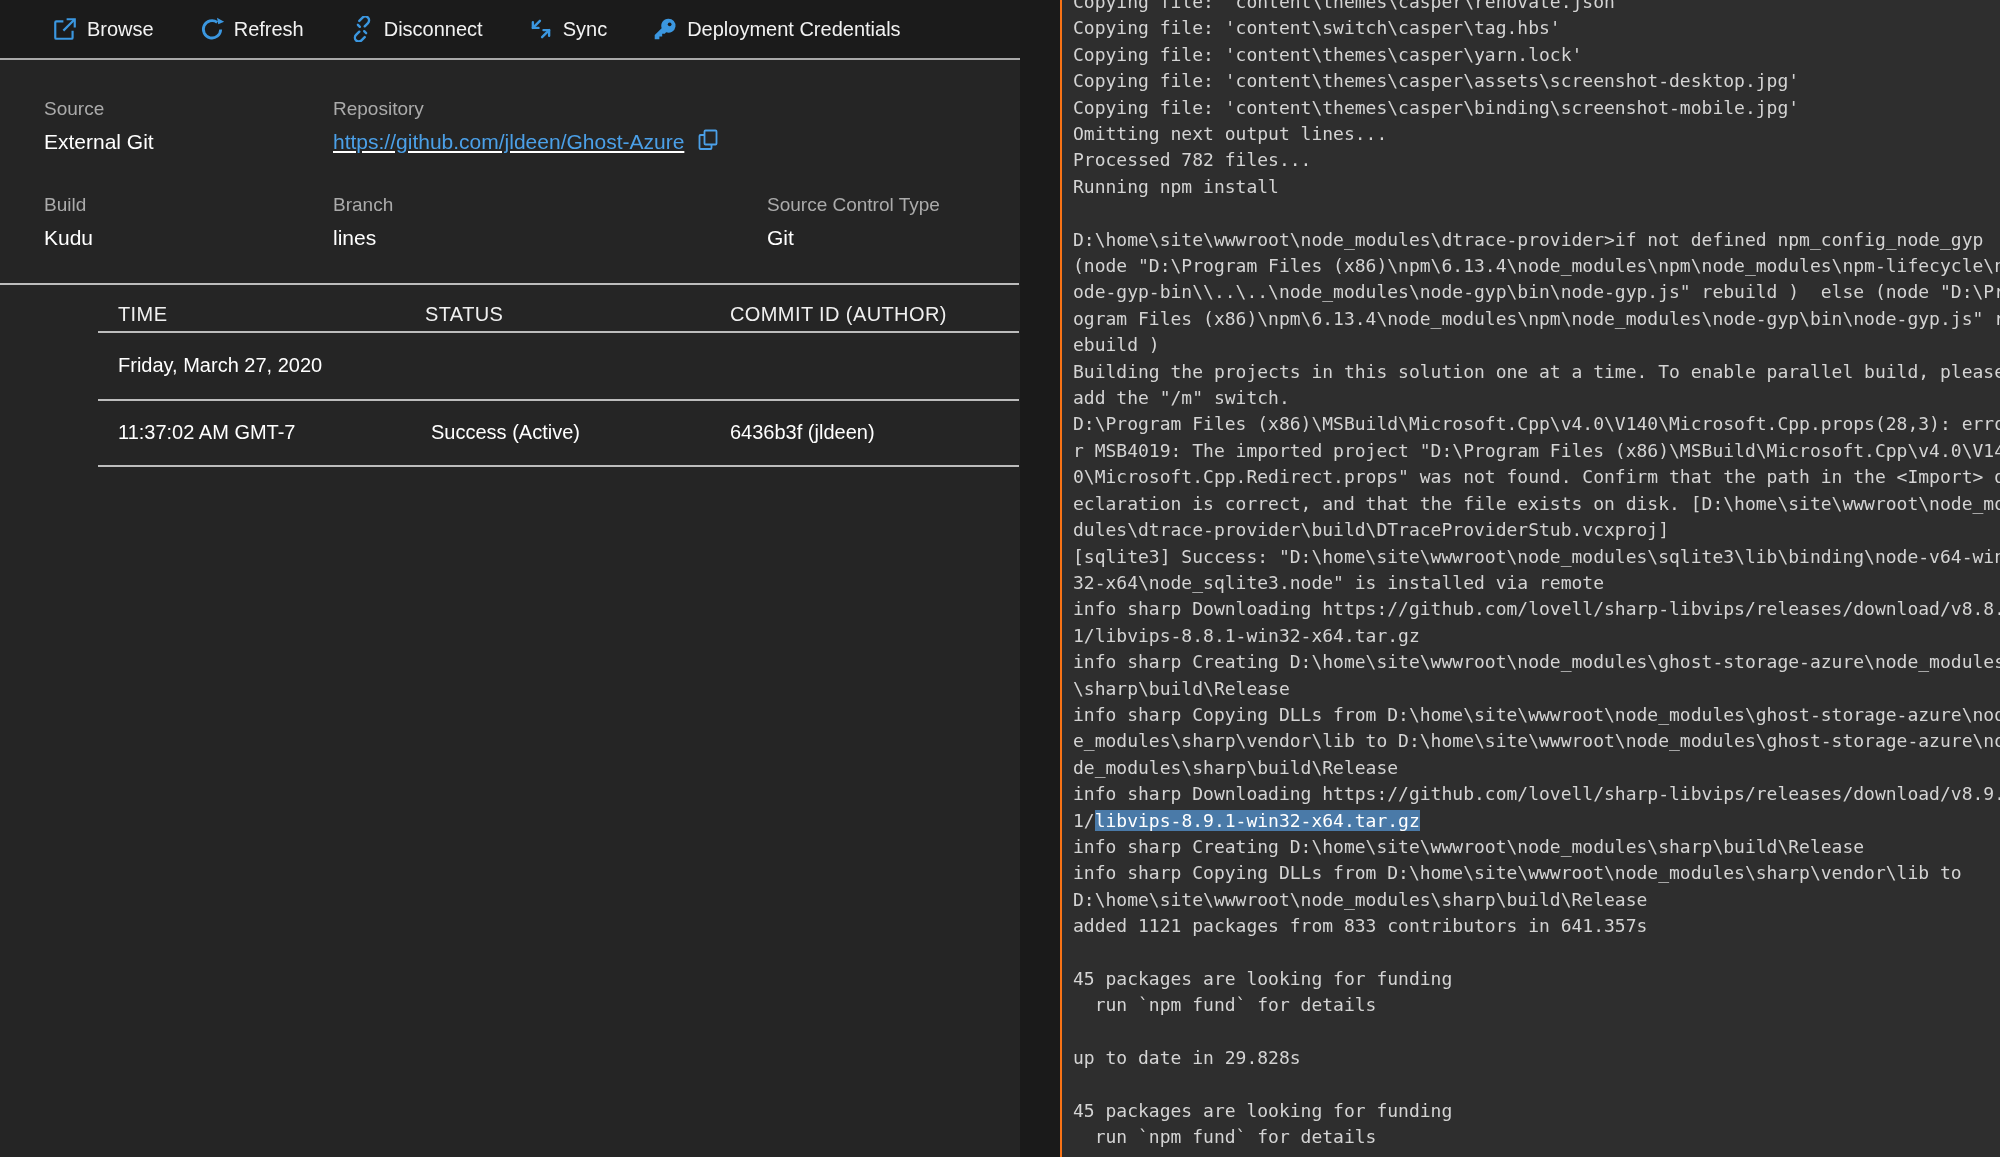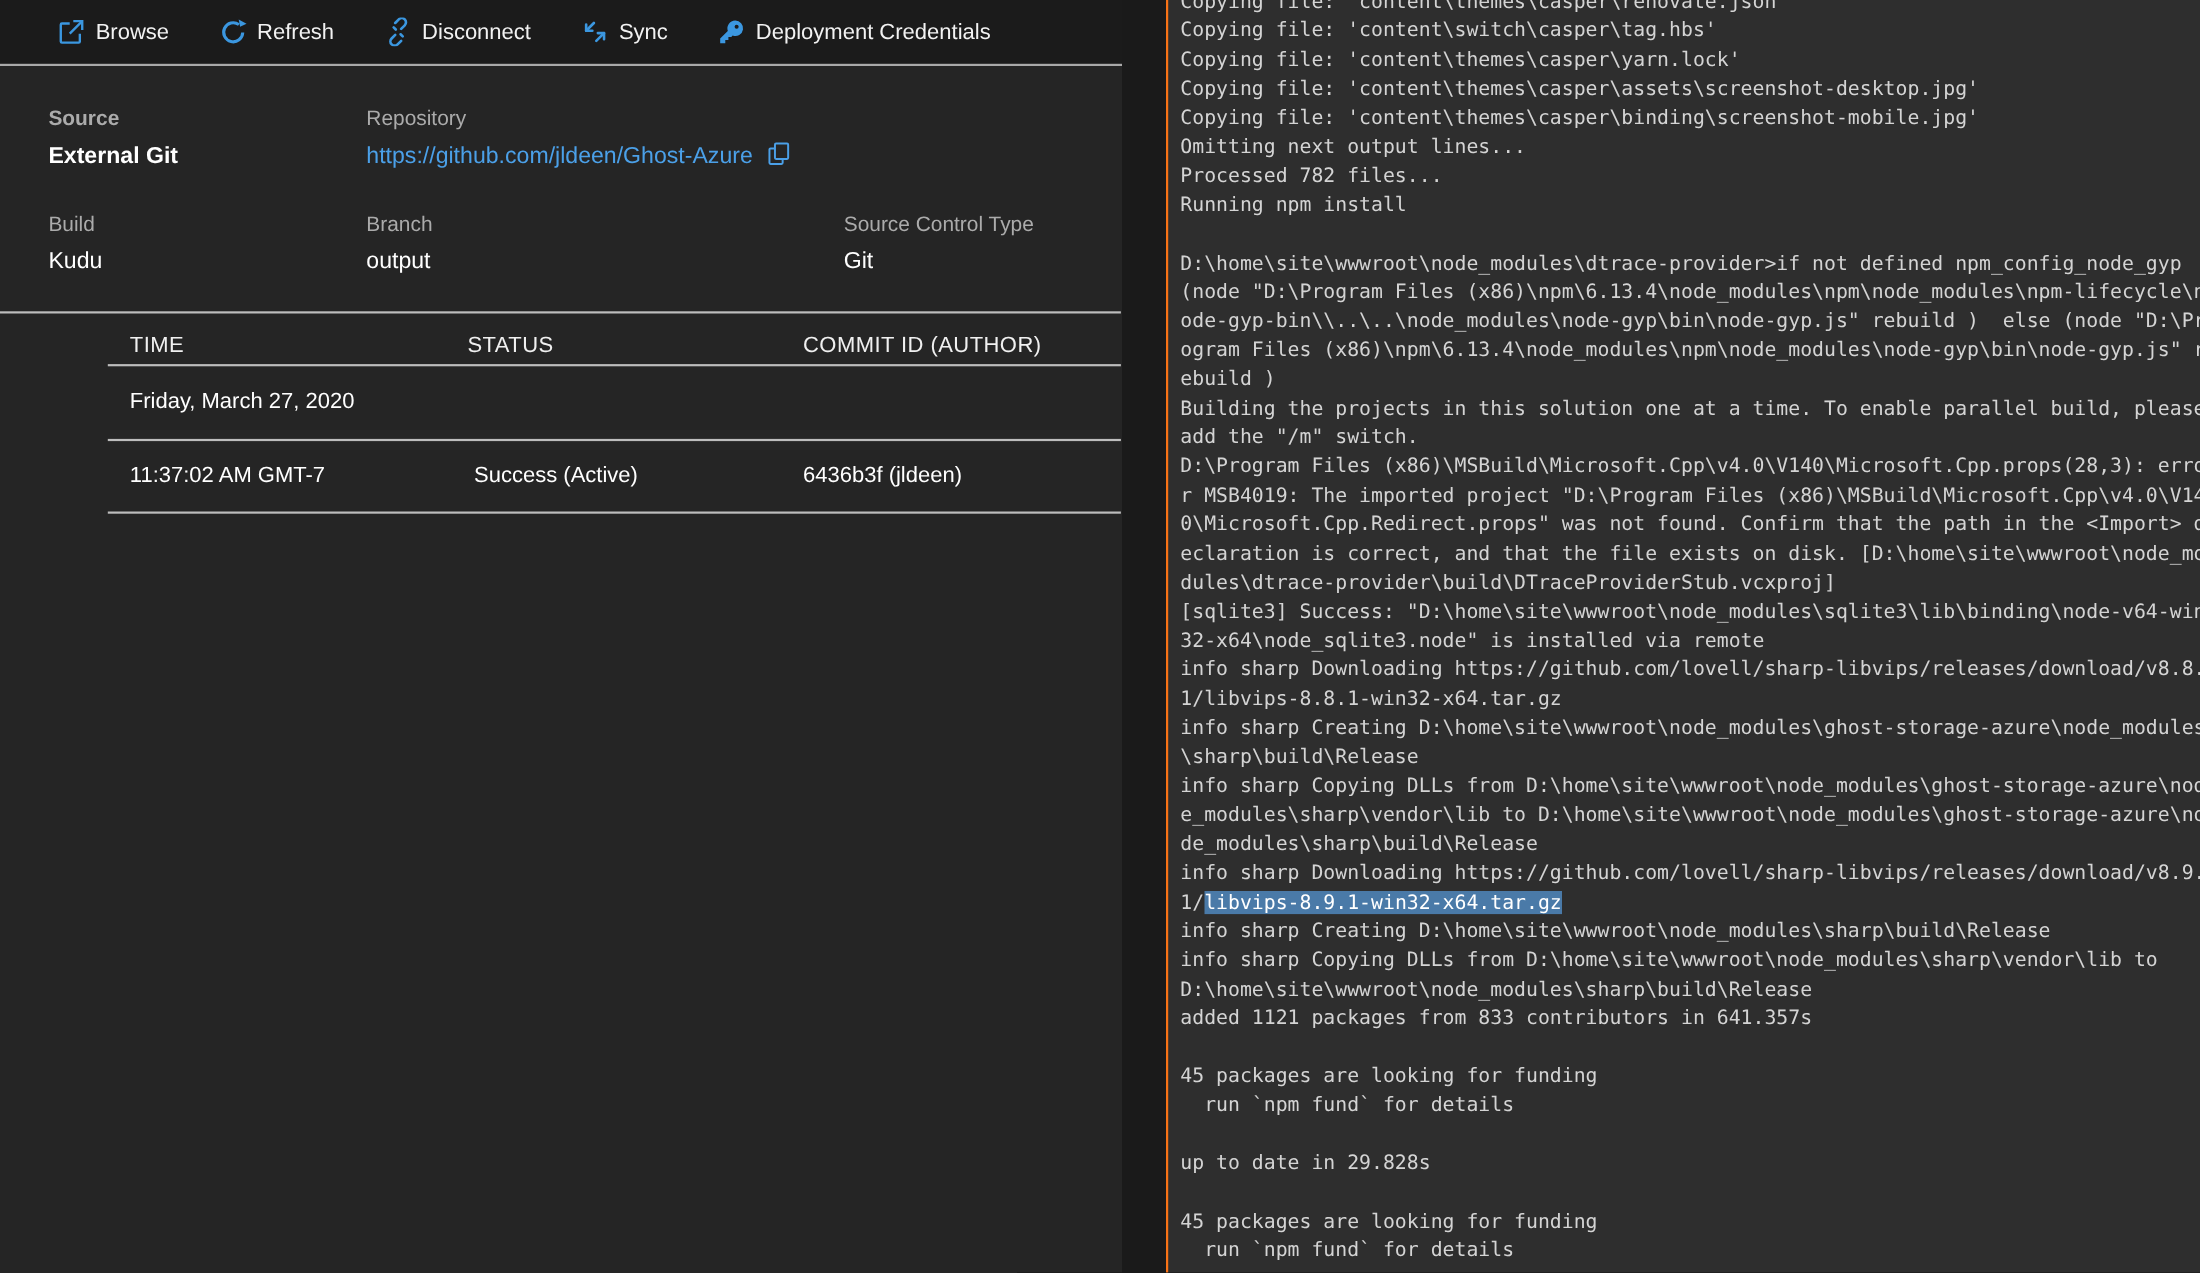--- a/index.html
+++ b/index.html
@@ -45,26 +45,26 @@
     font-size: 20px;
     cursor: pointer;
     white-space: nowrap;
   }
   .tb-icon { width: 26px; height: 26px; display: inline-flex; }
   .tb-icon svg { width: 26px; height: 26px; }
 
   .info-field { position: absolute; }
   .info-label { font-size: 19px; color: #ababab; }
   .info-value { font-size: 21px; color: #ffffff; margin-top: 10px; }
-  .f-source     { left: 44px;  top: 98px; font-weight: bold;  }
+  .f-source     { left: 44px;  top: 98px;  }
   .f-repository { left: 333px; top: 98px;  }
   .f-build      { left: 44px;  top: 194px; }
   .f-branch     { left: 333px; top: 194px; }
   .f-sct        { left: 767px; top: 194px; }
-  .repo-row { display: flex; align-items: center; gap: 12px; margin-top: 8px; }
+  .repo-row { display: flex; align-items: center; gap: 12px; margin-top: 8px; text-decoration: underline; }
   .repo-link {
     font-size: 21px;
     color: #4ba0e8;
     text-decoration: none;
     cursor: pointer;
   }
   .copy-btn { background: transparent; border: none; cursor: pointer; display: inline-flex; padding: 0; }
   .copy-btn svg { width: 24px; height: 24px; }
 
   
@@ -209,21 +209,21 @@
       </div>
     </div>
 
     <div class="info-field f-build">
       <div class="info-label">Build</div>
       <div class="info-value">Kudu</div>
     </div>
 
     <div class="info-field f-branch">
       <div class="info-label">Branch</div>
-      <div class="info-value">output</div>
+      <div class="info-value">lines</div>
     </div>
 
     <div class="info-field f-sct">
       <div class="info-label">Source Control Type</div>
       <div class="info-value">Git</div>
     </div>
 
     <div class="tbl-line tbl-top-line"></div>
 
     <div class="tbl-header th-time">TIME</div>

